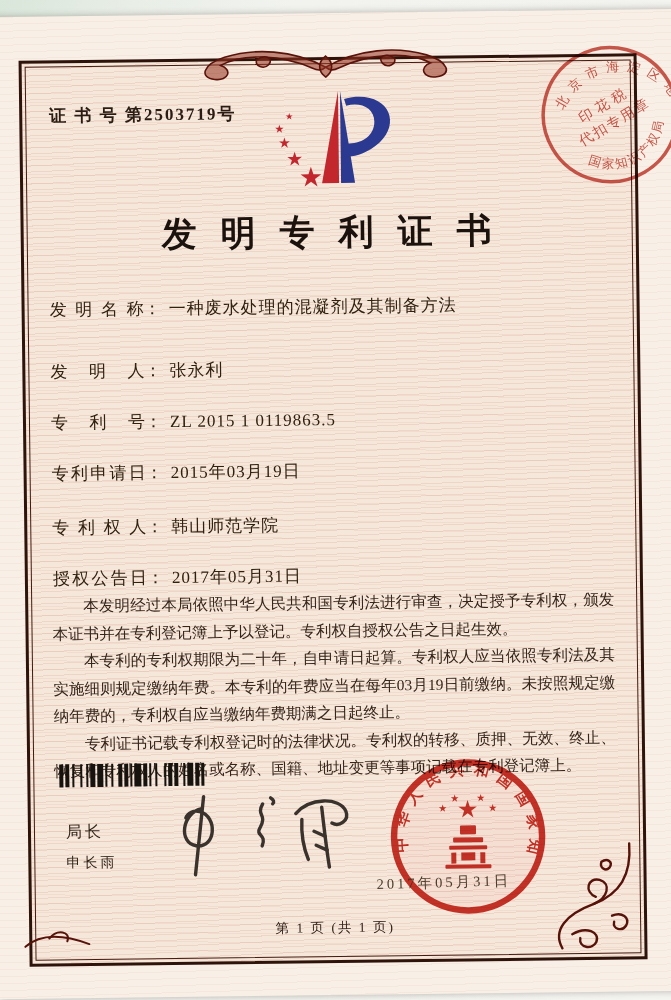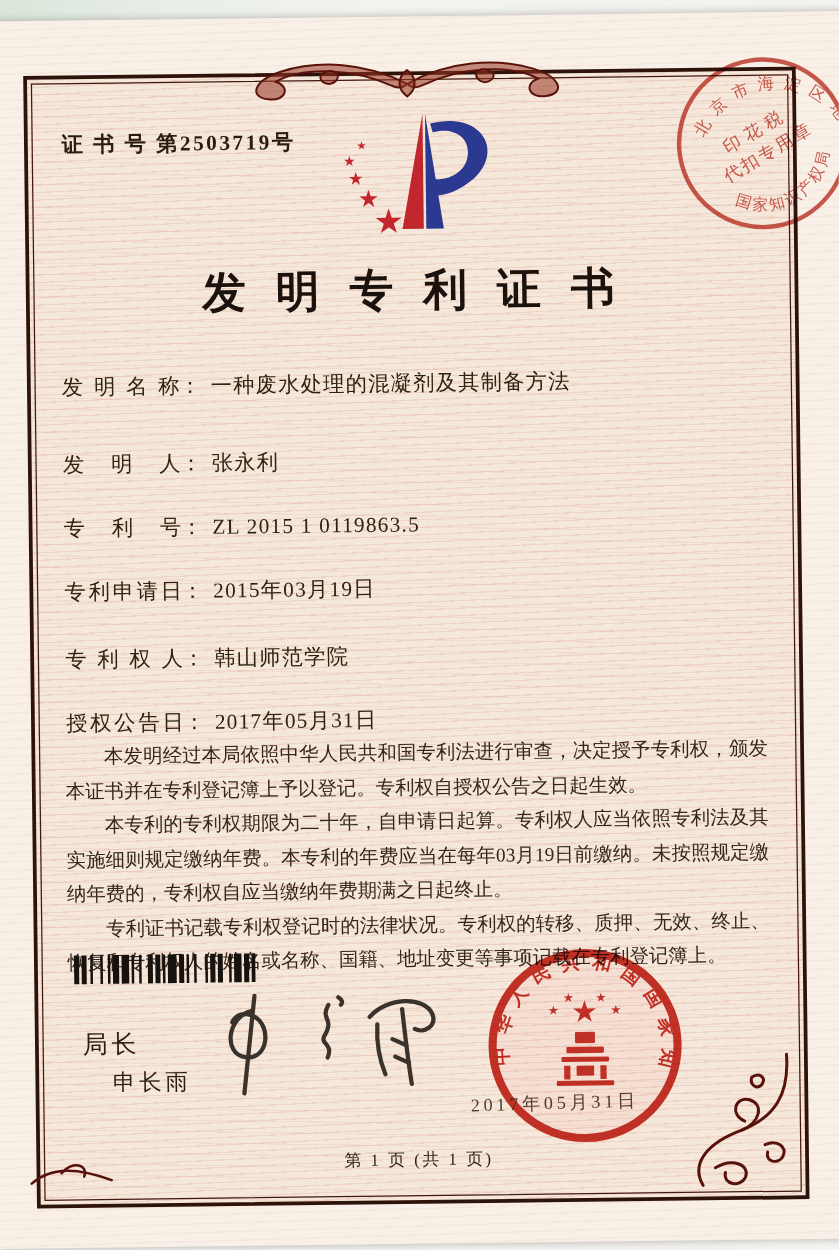--- a/index.html
+++ b/index.html
@@ -30,22 +30,22 @@
   .title{left:30px;top:196px;width:612px;text-align:center;font-size:35px;font-weight:bold;
          letter-spacing:24px;text-indent:24px;color:#1b120d;}
   .field{left:58px;width:560px;font-size:17px;color:#30210f;}
   .flabel{display:inline-block;width:94px;text-align:justify;text-align-last:justify;vertical-align:bottom;}
   .fcolon{margin-right:8px;}
   .fvalue{letter-spacing:1px;}
   .bodytext{left:57px;top:576px;width:562px;color:#35251a;}
   .bodytext p{margin:0;font-size:15.5px;line-height:1.78;text-indent:2em;text-align:justify;}
   .barcode{left:62px;top:748px;height:23px;display:flex;align-items:stretch;}
   .barcode div{height:100%;}
-  .officer-title{left:68px;top:806px;font-size:20px;letter-spacing:3px;color:#2b1d12;}
-  .officer-name{left:68px;top:838px;font-size:18px;letter-spacing:3px;color:#2b1d12;margin-left:24px;}
+  .officer-title{left:68px;top:806px;font-size:16px;letter-spacing:3px;color:#2b1d12;}
+  .officer-name{left:68px;top:838px;font-size:14px;letter-spacing:3px;color:#2b1d12;}
   .sig{left:170px;top:776px;}
   .seal{left:385px;top:740px;opacity:.93;mix-blend-mode:multiply;}
   .seal-date{left:378px;top:861px;width:180px;font-size:14.5px;letter-spacing:3px;
              color:#3a2a1a;opacity:.9;transform:rotate(-1deg);}
   .footer{left:30px;top:906px;width:612px;text-align:center;font-size:13.5px;
           letter-spacing:2px;color:#32221a;}
   .tax-stamp{left:546px;top:30px;transform:rotate(-30deg);opacity:.82;mix-blend-mode:multiply;}
   .ornament-top{left:172px;top:30px;}
   .flourish-br{left:543px;top:832px;}
   .flourish-bl{left:22px;top:888px;}

